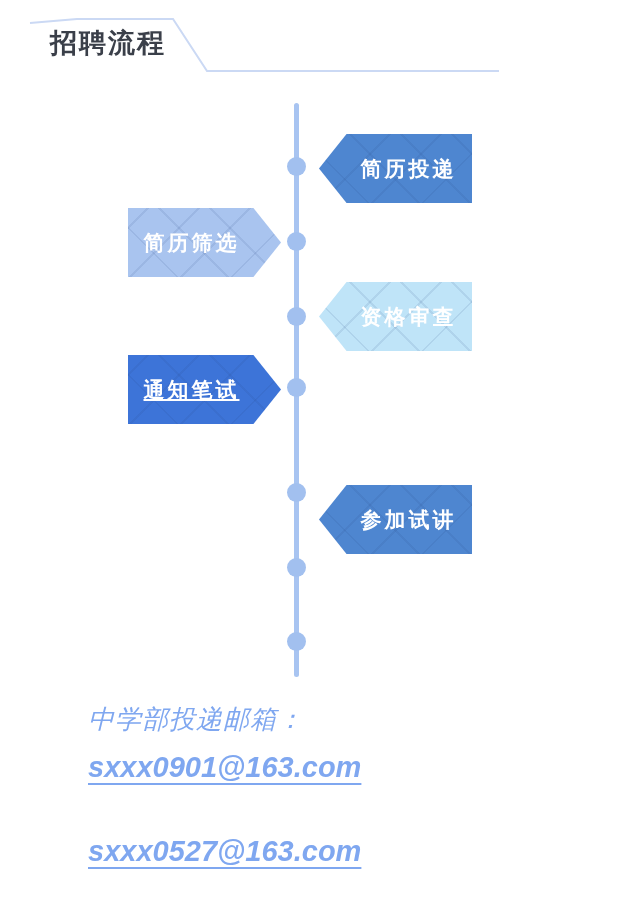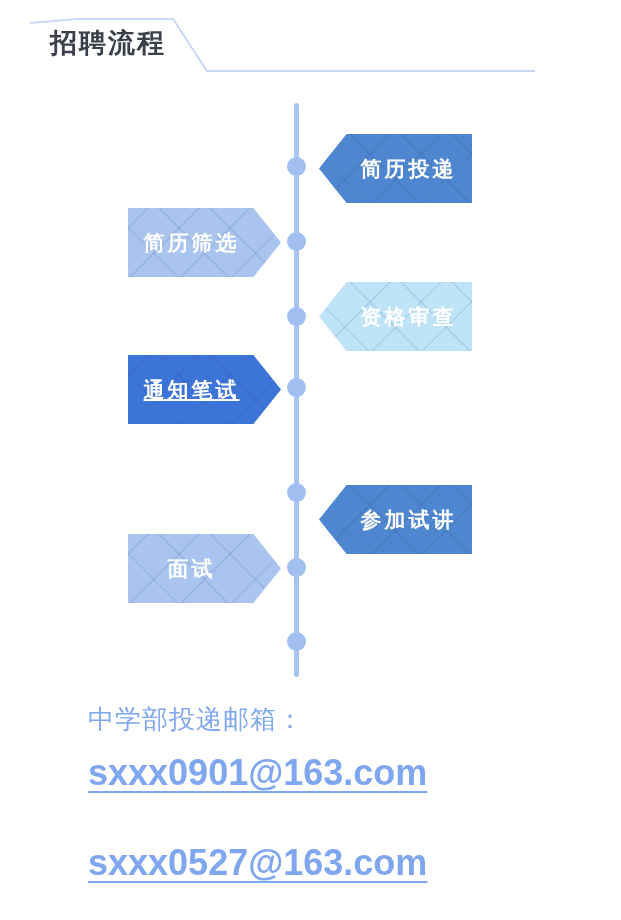--- a/index.html
+++ b/index.html
@@ -1,17 +1,17 @@
 <!DOCTYPE html>
 <html><head>
 <meta charset="utf-8">
 <style>
   html,body{margin:0;padding:0;background:#ffffff;}
   body{font-family:"Liberation Sans","DejaVu Sans",sans-serif;}
-  .page{position:relative;width:499px;height:920px;background:#ffffff;overflow:hidden;padding-left:36px;}
+  .page{position:relative;width:499px;height:920px;background:#ffffff;overflow:hidden;}
 
   
   .header-line-svg{position:absolute;left:0;top:0;width:621px;height:80px;display:block;}
   .page-title{position:absolute;left:50px;top:30px;font-size:27px;line-height:1;font-weight:bold;
               color:#3a3f49;letter-spacing:2px;white-space:nowrap;}
 
   
   .vline{position:absolute;left:294px;top:103px;width:5px;height:574px;background:#a8c4f1;border-radius:3px;}
   .dot{position:absolute;left:287px;width:19px;height:19px;border-radius:50%;background:#a2c0ef;}
   .dot1{top:157px}.dot2{top:232px}.dot3{top:307px}.dot4{top:378px}
@@ -27,24 +27,24 @@
   .banner.right{left:319px;clip-path:polygon(0 50%,18% 0,100% 0,100% 100%,18% 100%);padding-left:26px;}
   .banner.left {left:128px;clip-path:polygon(0 0,82% 0,100% 50%,82% 100%,0 100%);padding-right:26px;}
   .b1{top:134px}.b2{top:208px}.b3{top:282px}.b4{top:355px}
   .b5{top:485px}.b6{top:534px}.b7{top:608px}
   .c-mid {background-color:#4e86d0;}
   .c-light{background-color:#a9c4ef;}
   .c-cyan{background-color:#bfe4f8;justify-content:center;}
   .c-dark{background-color:#3d74d8;text-decoration:underline;}
 
   
-  .contacts{position:absolute;left:88px;top:702px;color:#7fa7f0;}
+  .contacts{position:absolute;left:88px;top:702px;color:#7fa7f0;font-style:italic;}
   .contact-block + .contact-block{margin-top:36px;}
   .contact-label{font-size:26px;line-height:34px;letter-spacing:1px;}
-  .contact-email{display:inline-block;margin-top:20px;font-size:36px;line-height:34px;font-weight:bold;
+  .contact-email{display:inline-block;margin-top:14px;font-size:29px;line-height:34px;font-weight:bold;
                  color:#7fa7f0;text-decoration:underline;text-decoration-thickness:2px;text-underline-offset:6px;}
 </style>
 </head>
 <body>
 
 <div class="page">
 
   <svg class="header-line-svg" viewBox="0 0 621 80" xmlns="http://www.w3.org/2000/svg">
     <polyline points="30,23 77,19 173,19 207,71 621,71" fill="none" stroke="#cbd9f4" stroke-width="2"></polyline>
   </svg>
@@ -68,23 +68,20 @@
   </div>
   <div class="banner right c-cyan b3">
     <span>资格审查</span>
   </div>
   <div class="banner left c-dark b4">
     <span>通知笔试</span>
   </div>
   <div class="banner right c-mid b5">
     <span>参加试讲</span>
   </div>
-  <div class="banner left c-light b6">
-    <span>面试</span>
-  </div>
 
   <div class="contacts">
     <div class="contact-block">
       <div class="contact-label">中学部投递邮箱：</div>
       <a class="contact-email" href="#">sxxx0901@163.com</a>
     </div>
     <div class="contact-block">
       <a class="contact-email" href="#">sxxx0527@163.com</a>
     </div>
   </div>

